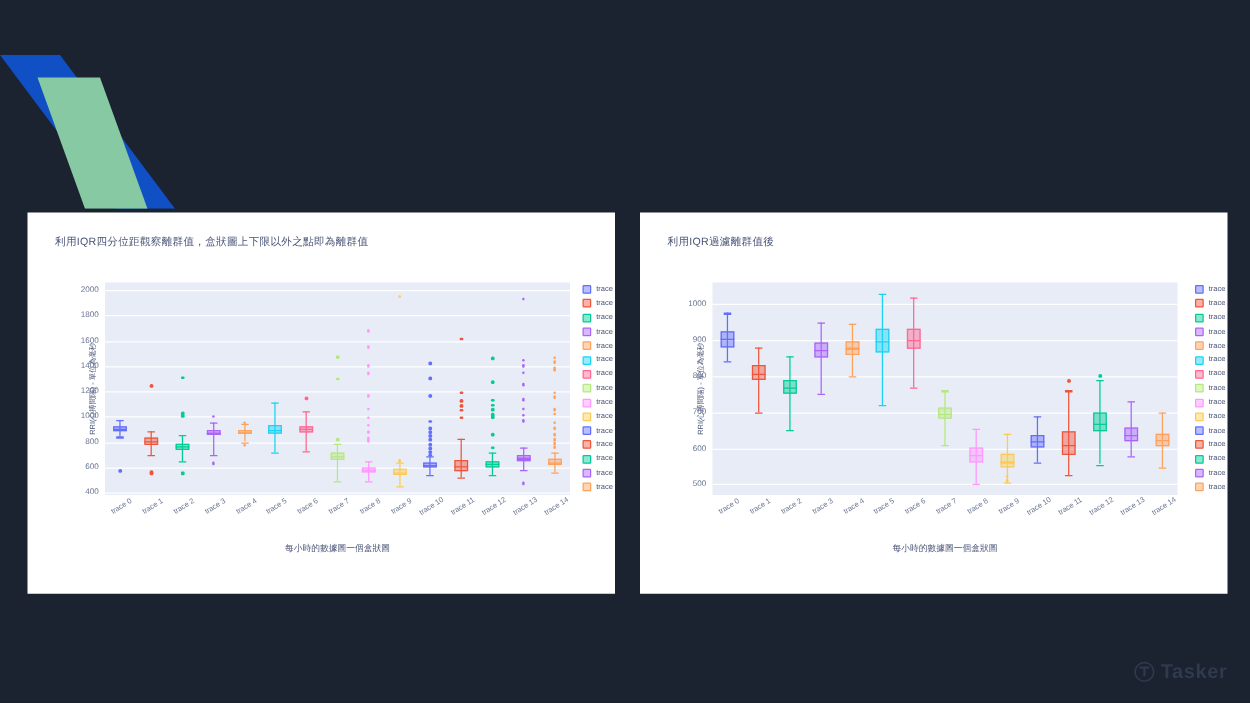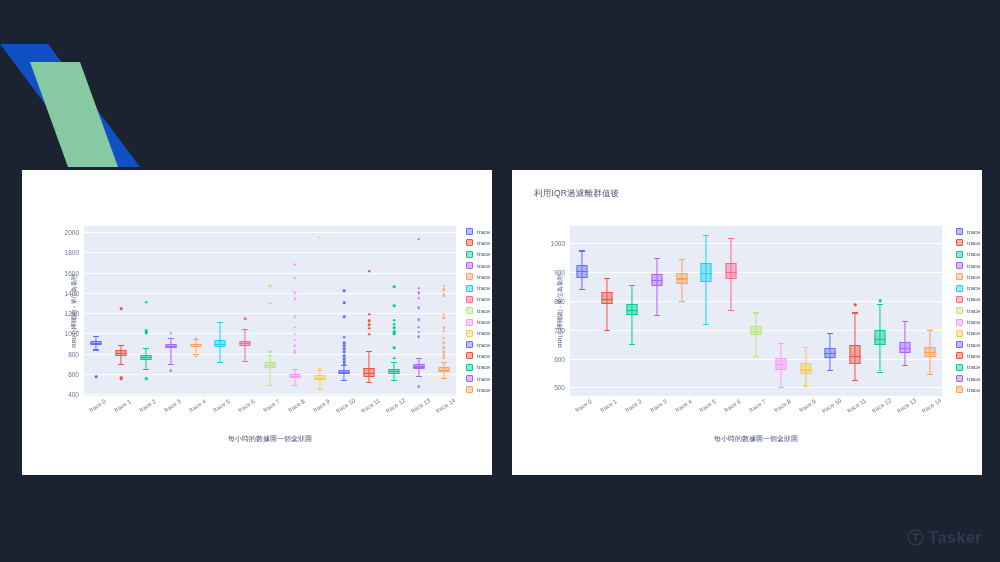--- a/index.html
+++ b/index.html
@@ -135,20 +135,21 @@
 <div id="slide">
 
   <div id="corner-mark">
     <svg width="140" height="145" viewBox="0 0 140 145">
       <polygon id="mark-blue" points="0,22 48,22 140,145 92,145" fill="#1150c4"></polygon>
       <polygon id="mark-green" points="30,40 80,40 118,145 68,145" fill="#86c9a2"></polygon>
     </svg>
   </div>
 
   <div class="panel" id="panel-left">
+    <div class="chart-title">利用IQR四分位距觀察離群值，盒狀圖上下限以外之點即為離群值</div>
     <div class="plot" id="plot-left">
       <div class="axis-title-y">RRI(心搏間隔) - 單位為毫秒</div>
       <div class="axis-title-x">每小時的數據圖一個盒狀圖</div>
     <div class="gridline" style="top: 167.976px;"></div>
         <div class="ytick" style="top: 167.976px;">400</div>
         <div class="gridline" style="top: 147.738px;"></div>
         <div class="ytick" style="top: 147.738px;">600</div>
         <div class="gridline" style="top: 127.5px;"></div>
         <div class="ytick" style="top: 127.5px;">800</div>
         <div class="gridline" style="top: 107.262px;"></div>

